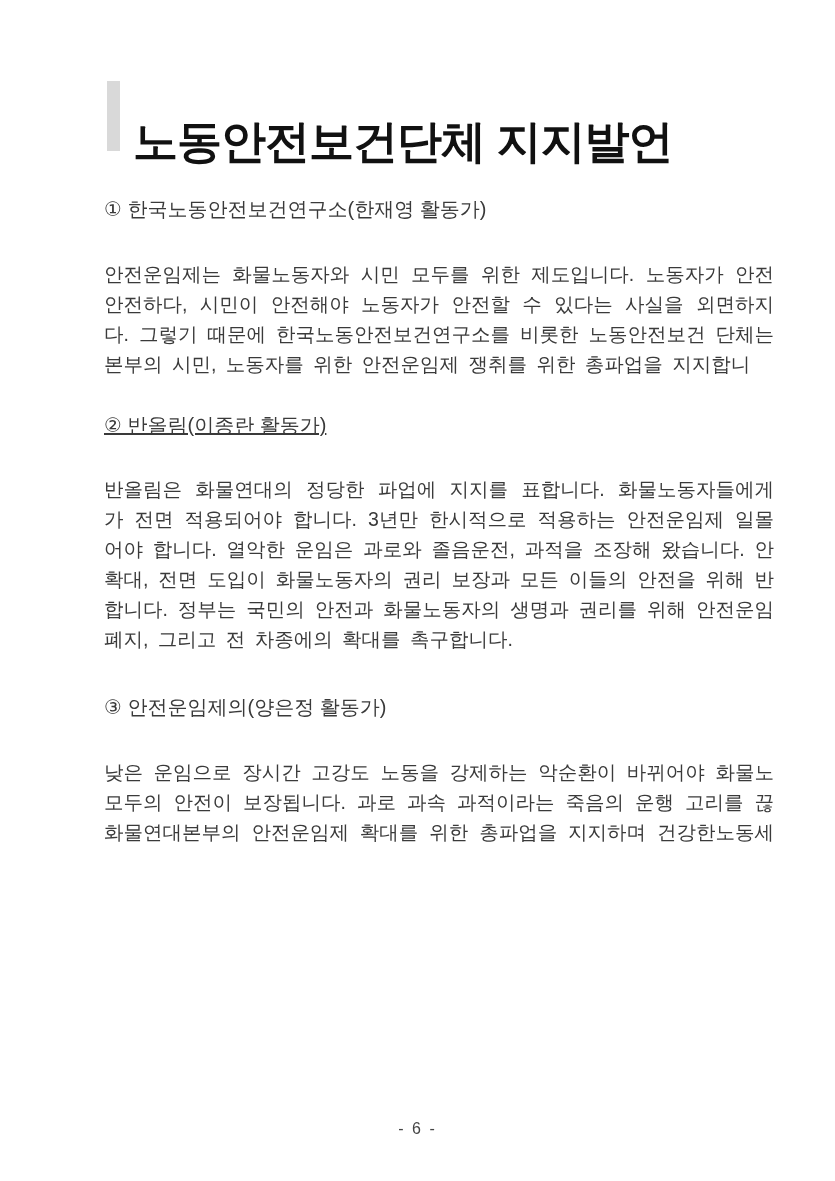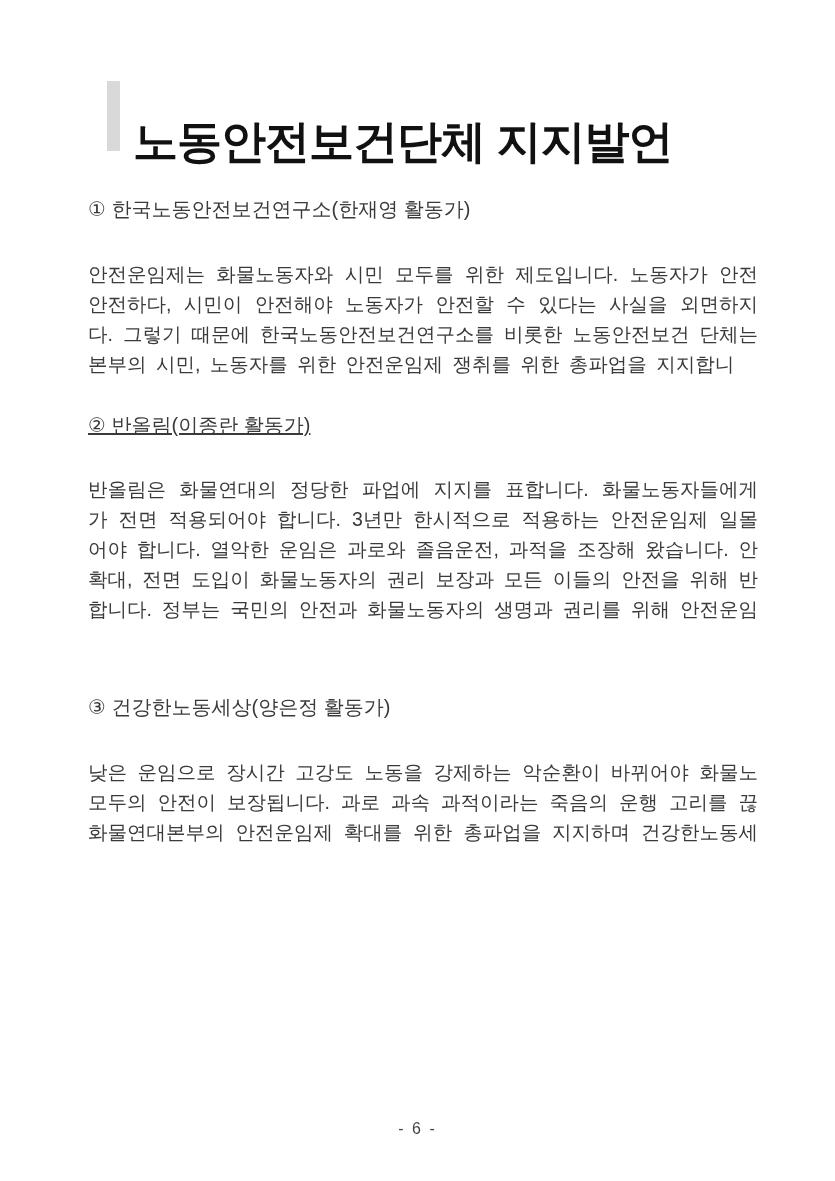--- a/index.html
+++ b/index.html
@@ -30,21 +30,21 @@
     top: 86px;
     font-size: 45px;
     line-height: 52px;
     font-weight: 800;
     letter-spacing: -1px;
     color: #111111;
     white-space: nowrap;
   }
   .content {
     position: absolute;
-    left: 88px;
+    left: 104px;
     width: 670px;
   }
   .sec-heading {
     font-size: 20px;
     line-height: 26px;
     color: #3a3a3a;
     white-space: nowrap;
   }
   .heading-1 { top: 196px; }
   .heading-2 { top: 412px; }
@@ -93,23 +93,24 @@
     <div class="line last">본부의 시민, 노동자를 위한 안전운임제 쟁취를 위한 총파업을 지지합니다!</div>
   </div>
 
   <div class="content sec-heading heading-2" style="position:absolute;text-decoration:underline;">② 반올림(이종란 활동가)</div>
   <div class="content para para-2" style="position:absolute;">
     <div class="line">반올림은 화물연대의 정당한 파업에 지지를 표합니다. 화물노동자들에게 안전운임제</div>
     <div class="line">가 전면 적용되어야 합니다. 3년만 한시적으로 적용하는 안전운임제 일몰제는 폐지되</div>
     <div class="line">어야 합니다. 열악한 운임은 과로와 졸음운전, 과적을 조장해 왔습니다. 안전운임제의</div>
     <div class="line">확대, 전면 도입이 화물노동자의 권리 보장과 모든 이들의 안전을 위해 반드시 필요</div>
     <div class="line">합니다. 정부는 국민의 안전과 화물노동자의 생명과 권리를 위해 안전운임제 일몰제</div>
+    <div class="line last">폐지, 그리고 전 차종에의 확대를 촉구합니다.</div>
   </div>
 
-  <div class="content sec-heading heading-3" style="position:absolute;">③ 건강한노동세상(양은정 활동가)</div>
+  <div class="content sec-heading heading-3" style="position:absolute;">③ 안전운임제의(양은정 활동가)</div>
   <div class="content para para-3" style="position:absolute;">
     <div class="line">낮은 운임으로 장시간 고강도 노동을 강제하는 악순환이 바뀌어야 화물노동자와 시민</div>
     <div class="line">모두의 안전이 보장됩니다. 과로 과속 과적이라는 죽음의 운행 고리를 끊어내기 위한</div>
     <div class="line">화물연대본부의 안전운임제 확대를 위한 총파업을 지지하며 건강한노동세상도 화물노</div>
   </div>
 
   <div class="page-number">- 6 -</div>
 
 </div>
 

